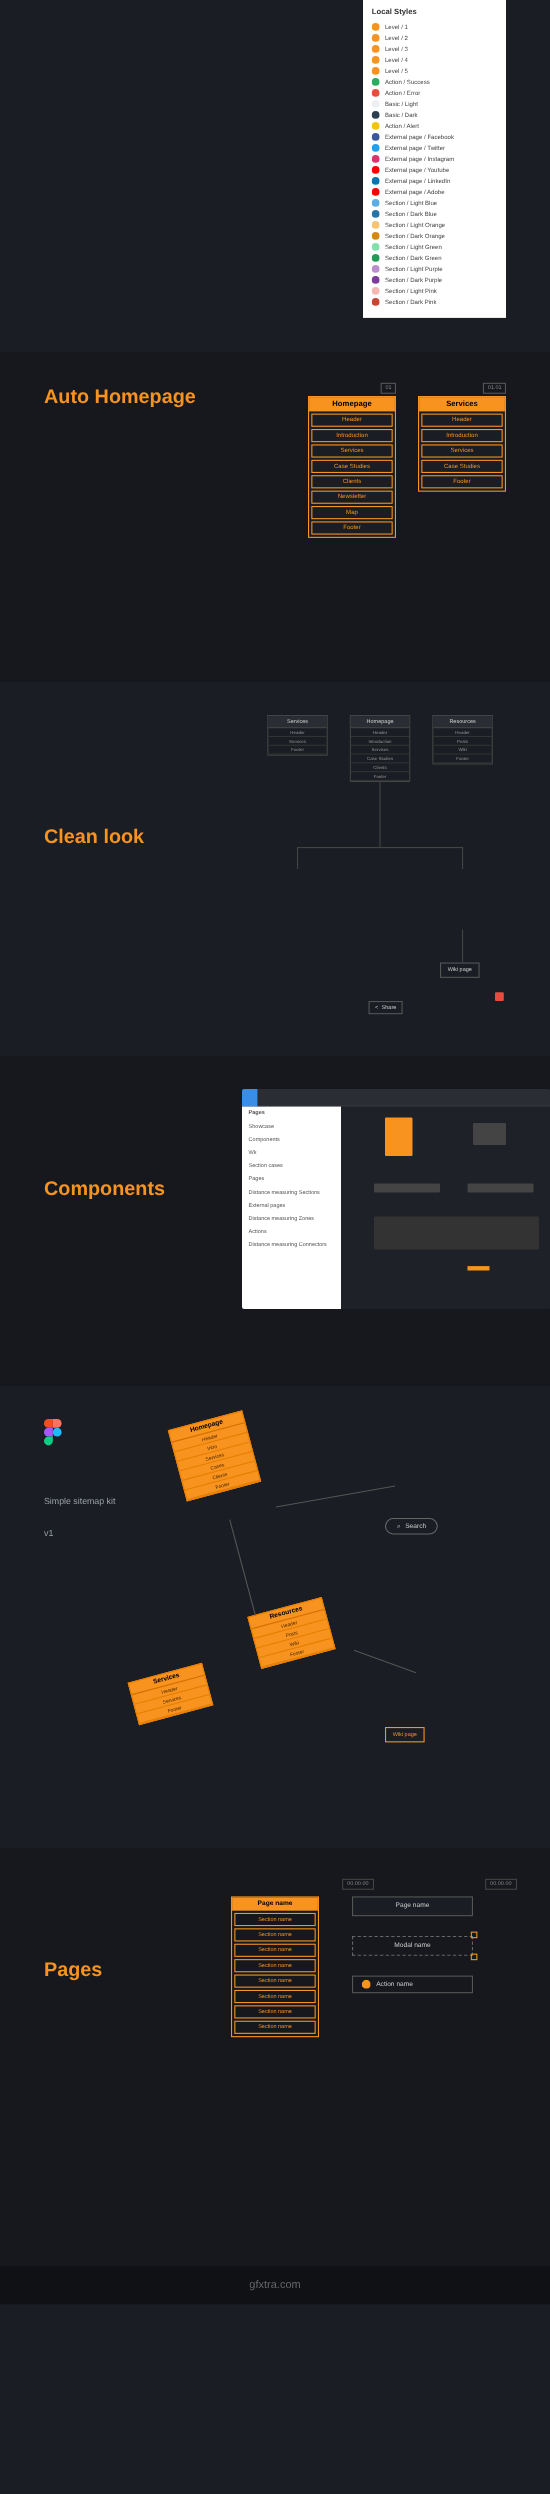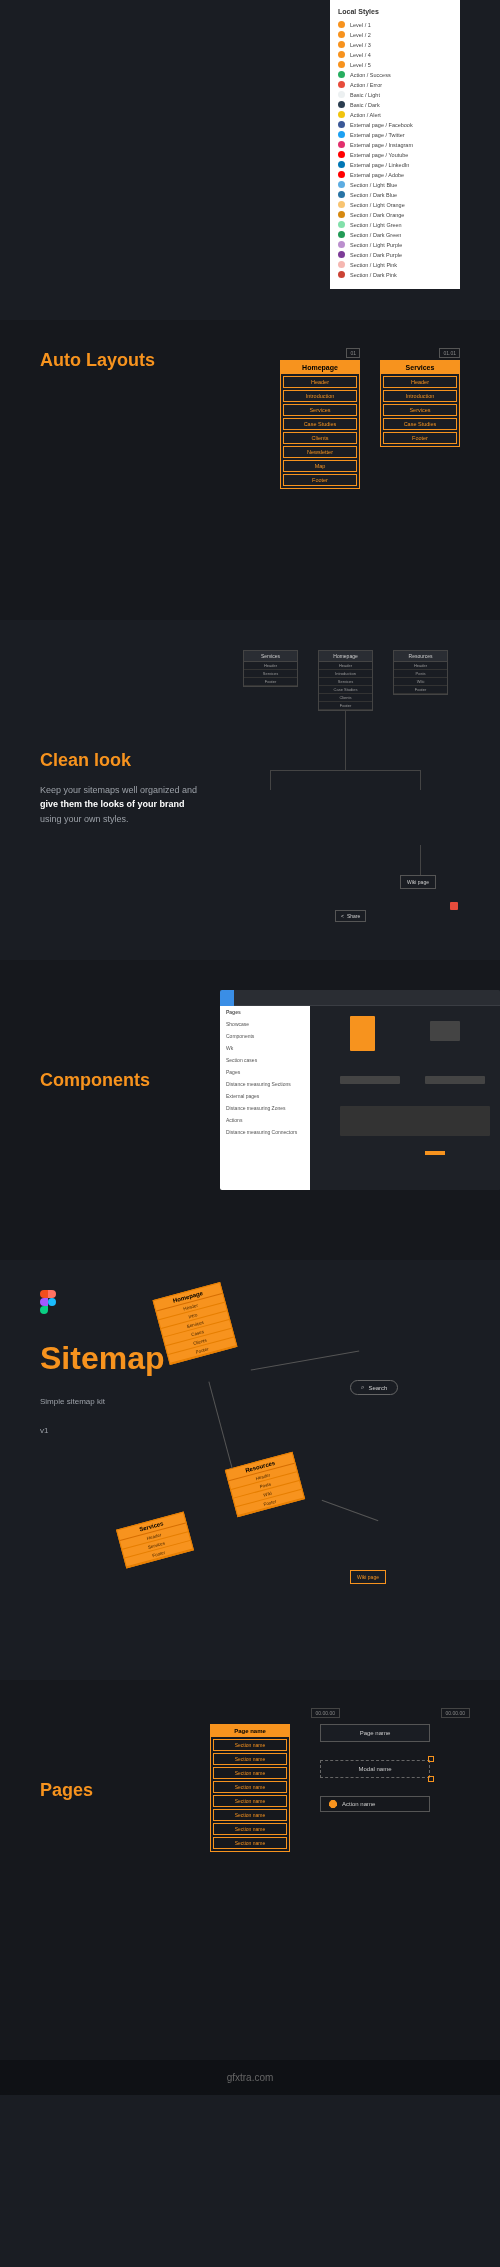--- a/index.html
+++ b/index.html
@@ -179,21 +179,21 @@
         </div>
         <div class="sp-row">
           <div class="sp-dot" style="background:#cb4335"></div>
           <div class="sp-label">Section / Dark Pink</div>
         </div>
       </div>
   </div>
 </div>
 
 <div class="section s-darker" style="min-height:300px">
-  <h2>Auto Layouts</h2>
+  <h2>Auto Homepage</h2>
   <div class="cards">
     <div class="card-wrap">
       <div class="card-tag">01</div>
       <div class="card">
         <div class="card-head">Homepage</div>
         <div id="auto-card1-rows">
             <div class="card-row">Header</div>
             <div class="card-row">Introduction</div>
             <div class="card-row">Services</div>
             <div class="card-row">Case Studies</div>
@@ -216,23 +216,20 @@
             <div class="card-row">Footer</div>
           </div>
       </div>
     </div>
   </div>
 </div>
 
 <div class="section s-dark" style="min-height:340px">
   <div style="padding-top:100px">
     <h2>Clean look</h2>
-    <p>
-      <span>Keep your sitemaps well organized and </span><b>give them the looks of your brand</b><span> using your own styles.</span>
-    </p>
   </div>
   <div class="clean-diagram">
     <div class="line" style="left:115px;top:60px;width:1px;height:60px"></div>
     <div class="line" style="left:40px;top:120px;width:150px;height:1px"></div>
     <div class="line" style="left:40px;top:120px;width:1px;height:20px"></div>
     <div class="line" style="left:190px;top:120px;width:1px;height:20px"></div>
     <div class="line" style="left:190px;top:195px;width:1px;height:30px"></div>
     <div class="mini-card" style="left:88px;top:0">
       <div class="mh">Homepage</div>
       <div id="clean-home-rows">
@@ -305,21 +302,20 @@
 </div>
 
 <div class="section s-dark s-sitemap">
   <div class="figma-logo">
     <div style="left:0;top:0;background:#f24e1e;border-radius:4px 0 0 4px"></div>
     <div style="left:8px;top:0;background:#ff7262;border-radius:0 4px 4px 0"></div>
     <div style="left:0;top:8px;background:#a259ff;border-radius:4px 0 0 4px"></div>
     <div style="left:8px;top:8px;background:#1abcfe;border-radius:50%"></div>
     <div style="left:0;top:16px;background:#0acf83;border-radius:4px 0 4px 4px"></div>
   </div>
-  <h2 class="big">Sitemap</h2>
   <div class="sub">Simple sitemap kit</div>
   <div class="sub">v1</div>
   <div class="sitemap-diagram">
     <div class="o-card" style="left:40px;top:10px">
       <div class="oh">Homepage</div>
       <div id="sm-home-rows">
           <div class="or">Header</div>
           <div class="or">Intro</div>
           <div class="or">Services</div>
           <div class="or">Cases</div>

